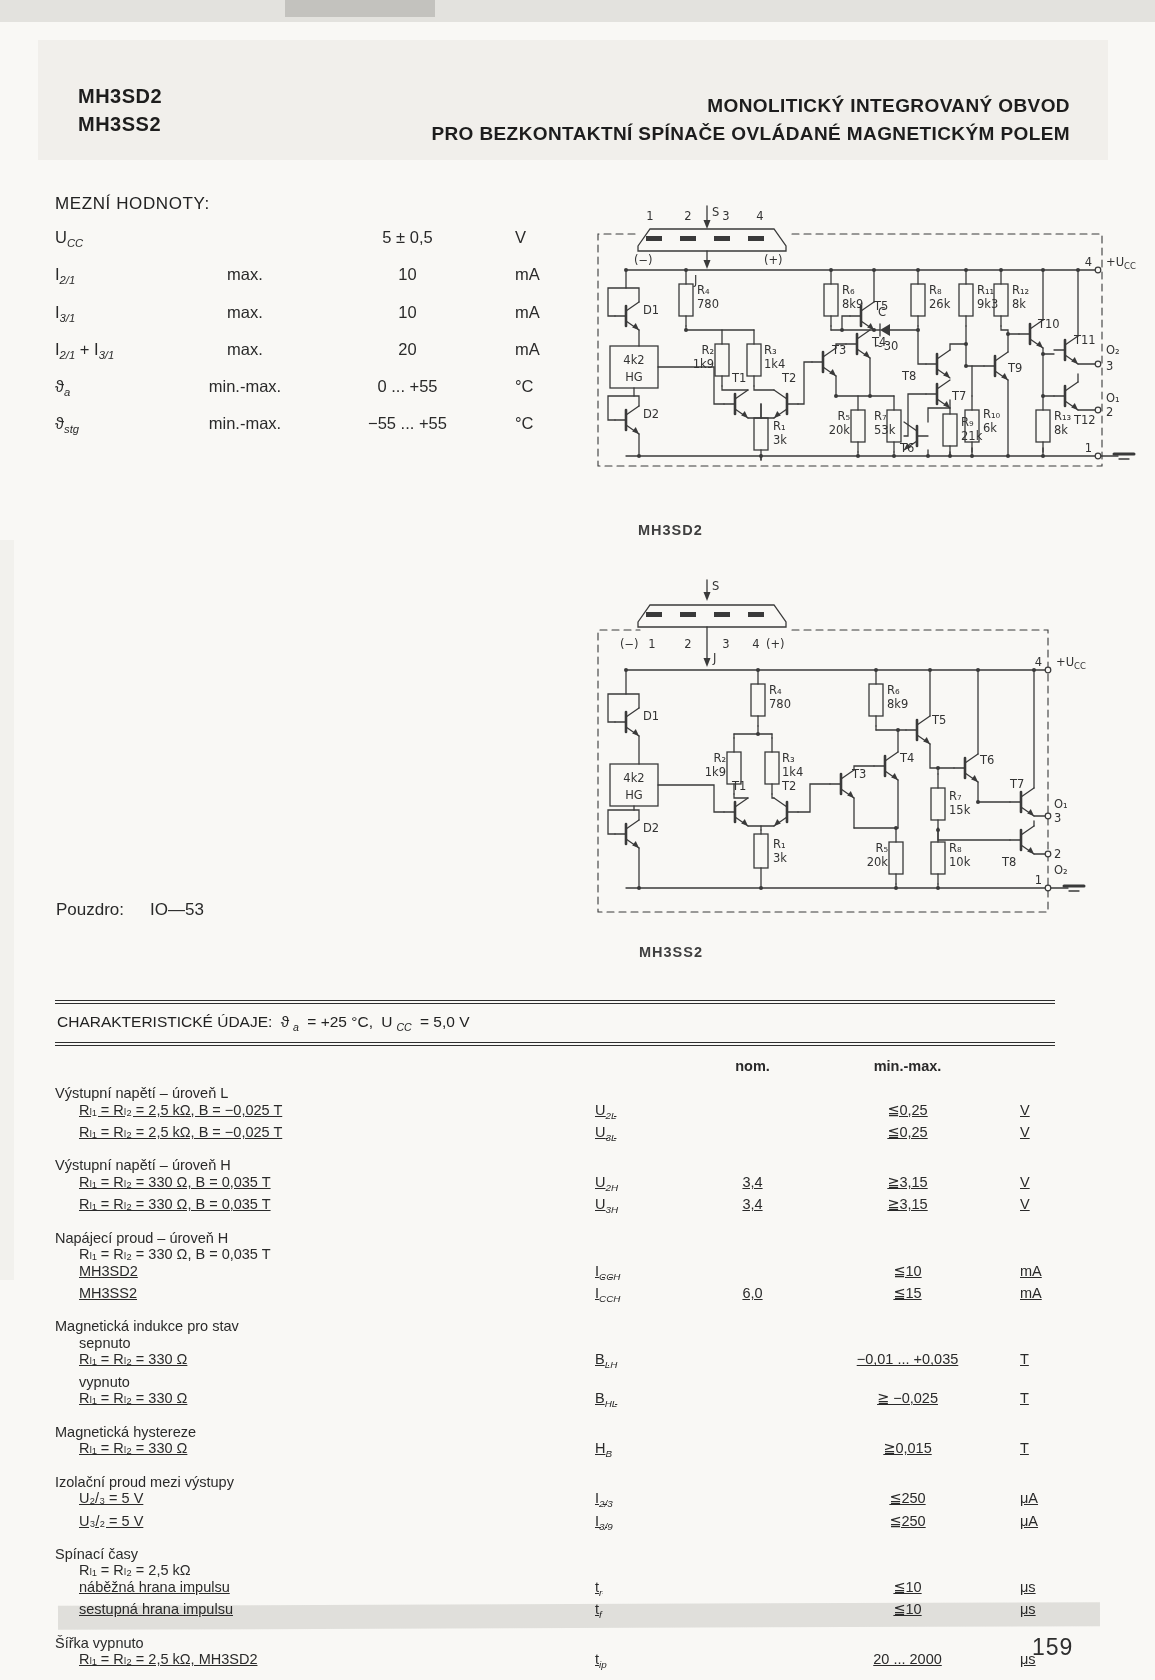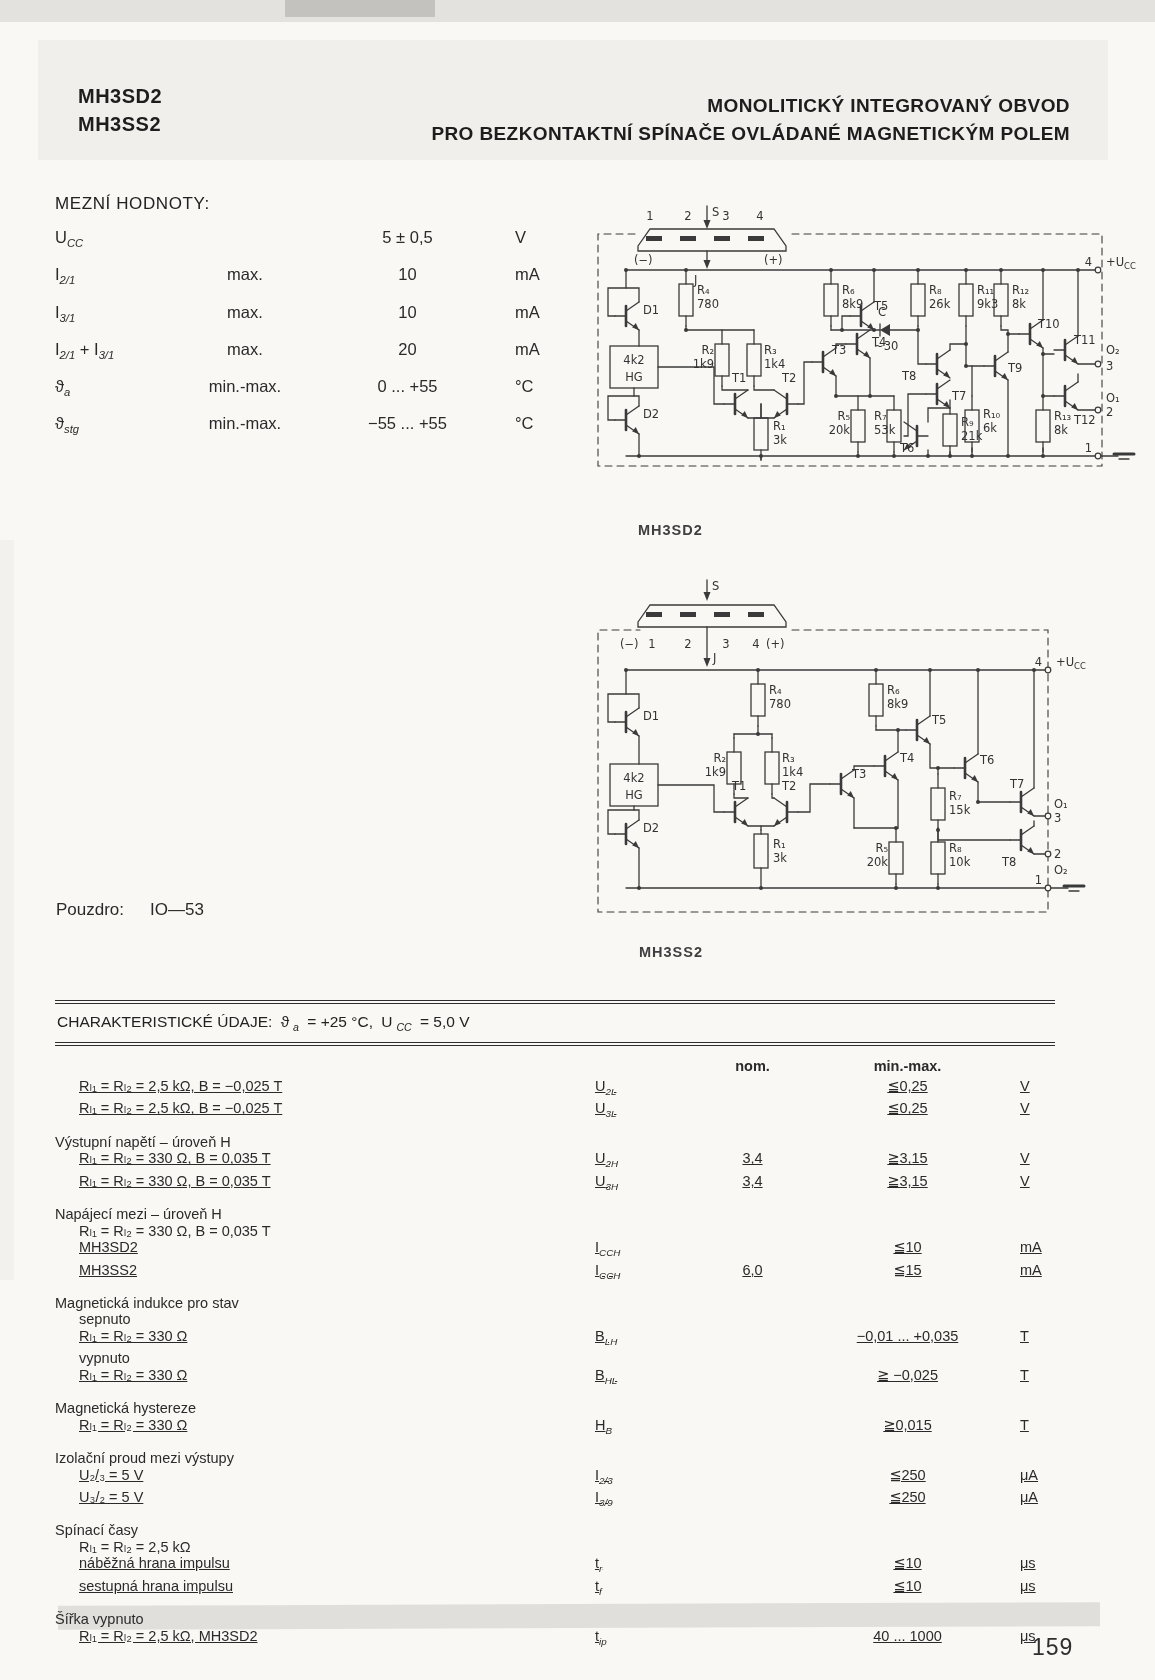--- a/index.html
+++ b/index.html
@@ -500,20 +500,21 @@
       <span>= 5,0 V</span>
     </div>
     <div class="ct-cols">
       <div></div>
         <div></div>
       <div class="n">nom.</div>
       <div class="m">min.-max.</div>
       <div></div>
     </div>
 
+    <div class="ct-h">Výstupní napětí – úroveň L</div>
     <div class="ct-row">
       <div class="c-cond">Rₗ₁ = Rₗ₂ = 2,5 kΩ, B = −0,025 T</div>
       <div class="c-sym"><span>U</span><sub class="s">2L</sub></div>
       <div class="c-nom"></div>
       <div class="c-mm">≦0,25</div>
       <div class="c-u">V</div>
     </div>
     <div class="ct-row">
       <div class="c-cond">Rₗ₁ = Rₗ₂ = 2,5 kΩ, B = −0,025 T</div>
       <div class="c-sym"><span>U</span><sub class="s">3L</sub></div>
@@ -531,21 +532,21 @@
       <div class="c-u">V</div>
     </div>
     <div class="ct-row">
       <div class="c-cond">Rₗ₁ = Rₗ₂ = 330 Ω, B = 0,035 T</div>
       <div class="c-sym"><span>U</span><sub class="s">3H</sub></div>
       <div class="c-nom">3,4</div>
       <div class="c-mm">≧3,15</div>
       <div class="c-u">V</div>
     </div>
 
-    <div class="ct-h">Napájecí mezi – úroveň H</div>
+    <div class="ct-h">Napájecí proud – úroveň H</div>
     <div class="ct-sub">Rₗ₁ = Rₗ₂ = 330 Ω, B = 0,035 T</div>
     <div class="ct-row">
       <div class="c-cond">MH3SD2</div>
       <div class="c-sym"><span>I</span><sub class="s">CCH</sub></div>
       <div class="c-nom"></div>
       <div class="c-mm">≦10</div>
       <div class="c-u">mA</div>
     </div>
     <div class="ct-row">
       <div class="c-cond">MH3SS2</div>
@@ -613,19 +614,19 @@
       <div class="c-nom"></div>
       <div class="c-mm">≦10</div>
       <div class="c-u">μs</div>
     </div>
 
     <div class="ct-h">Šířka vypnuto</div>
     <div class="ct-row">
       <div class="c-cond">Rₗ₁ = Rₗ₂ = 2,5 kΩ, MH3SD2</div>
       <div class="c-sym"><span>t</span><sub class="s">ip</sub></div>
       <div class="c-nom"></div>
-      <div class="c-mm">40 ... 1000</div>
+      <div class="c-mm">20 ... 2000</div>
       <div class="c-u">μs</div>
     </div>
   </div>
 
   <div class="abs pageno">159</div>
 </div>
 
 </body></html>

